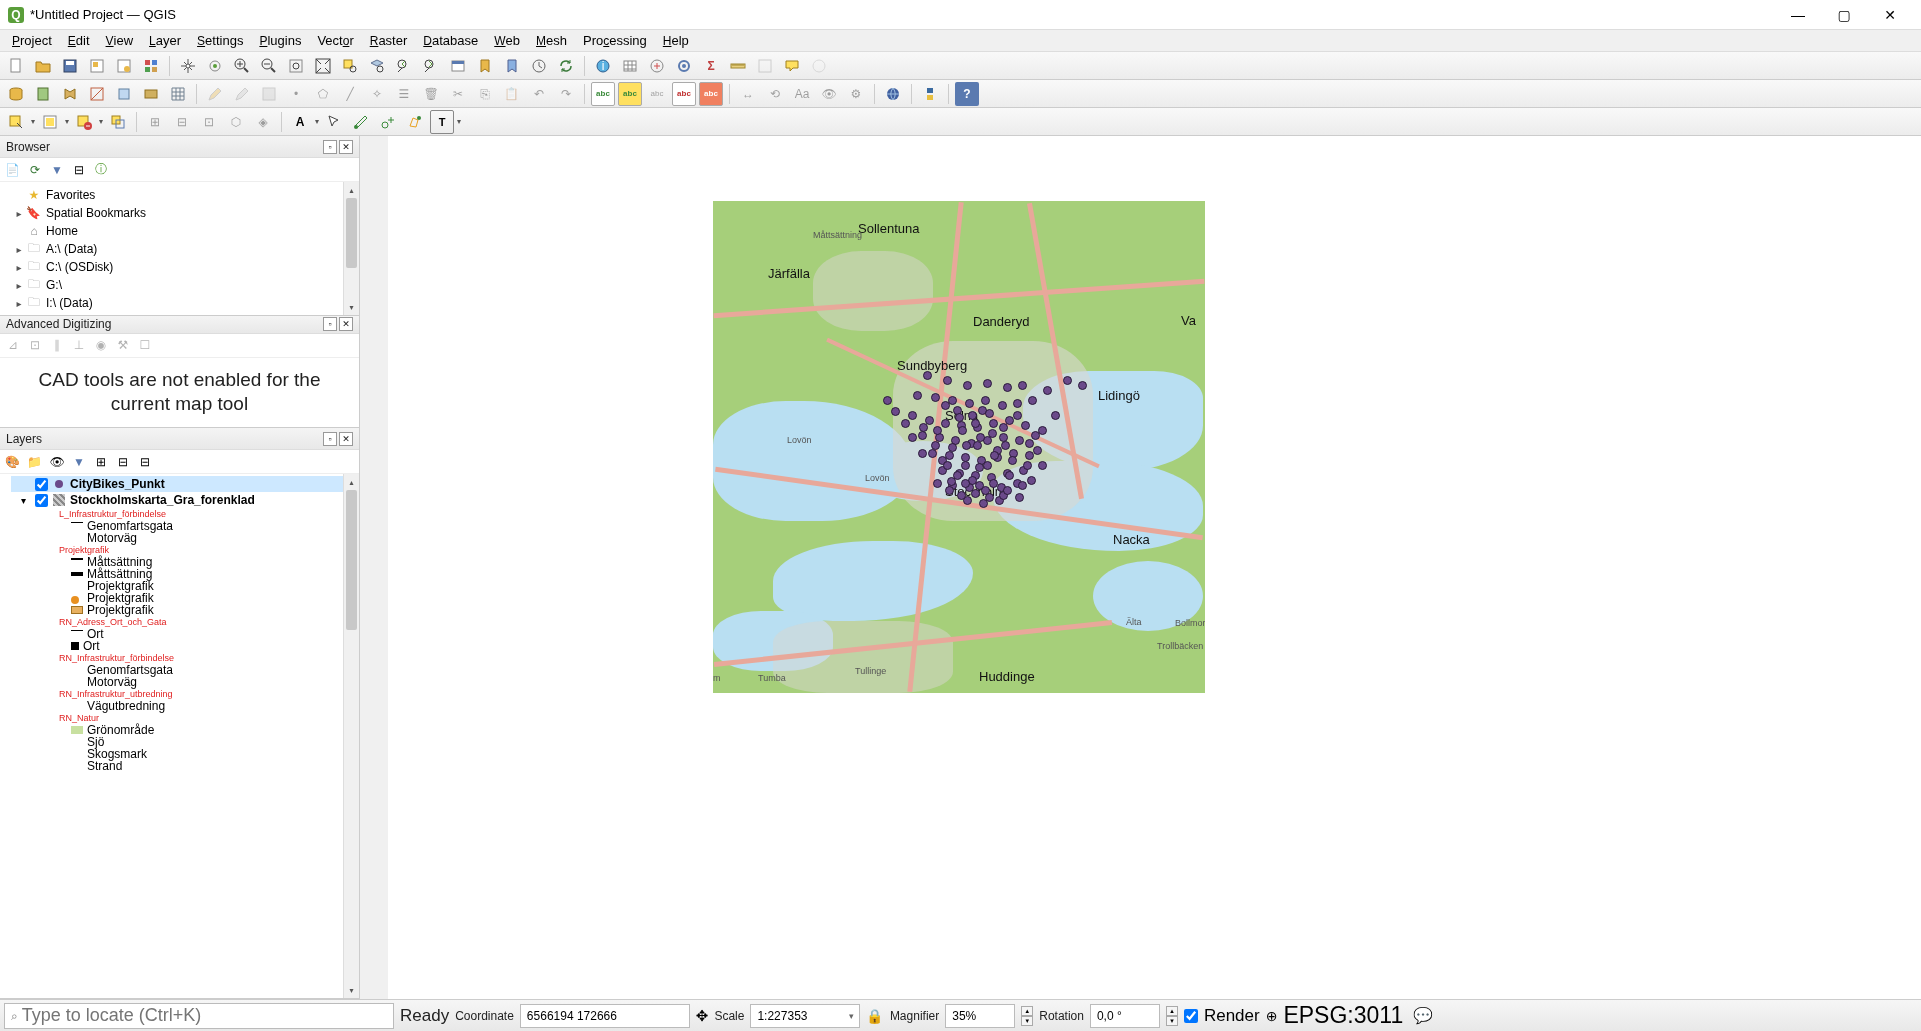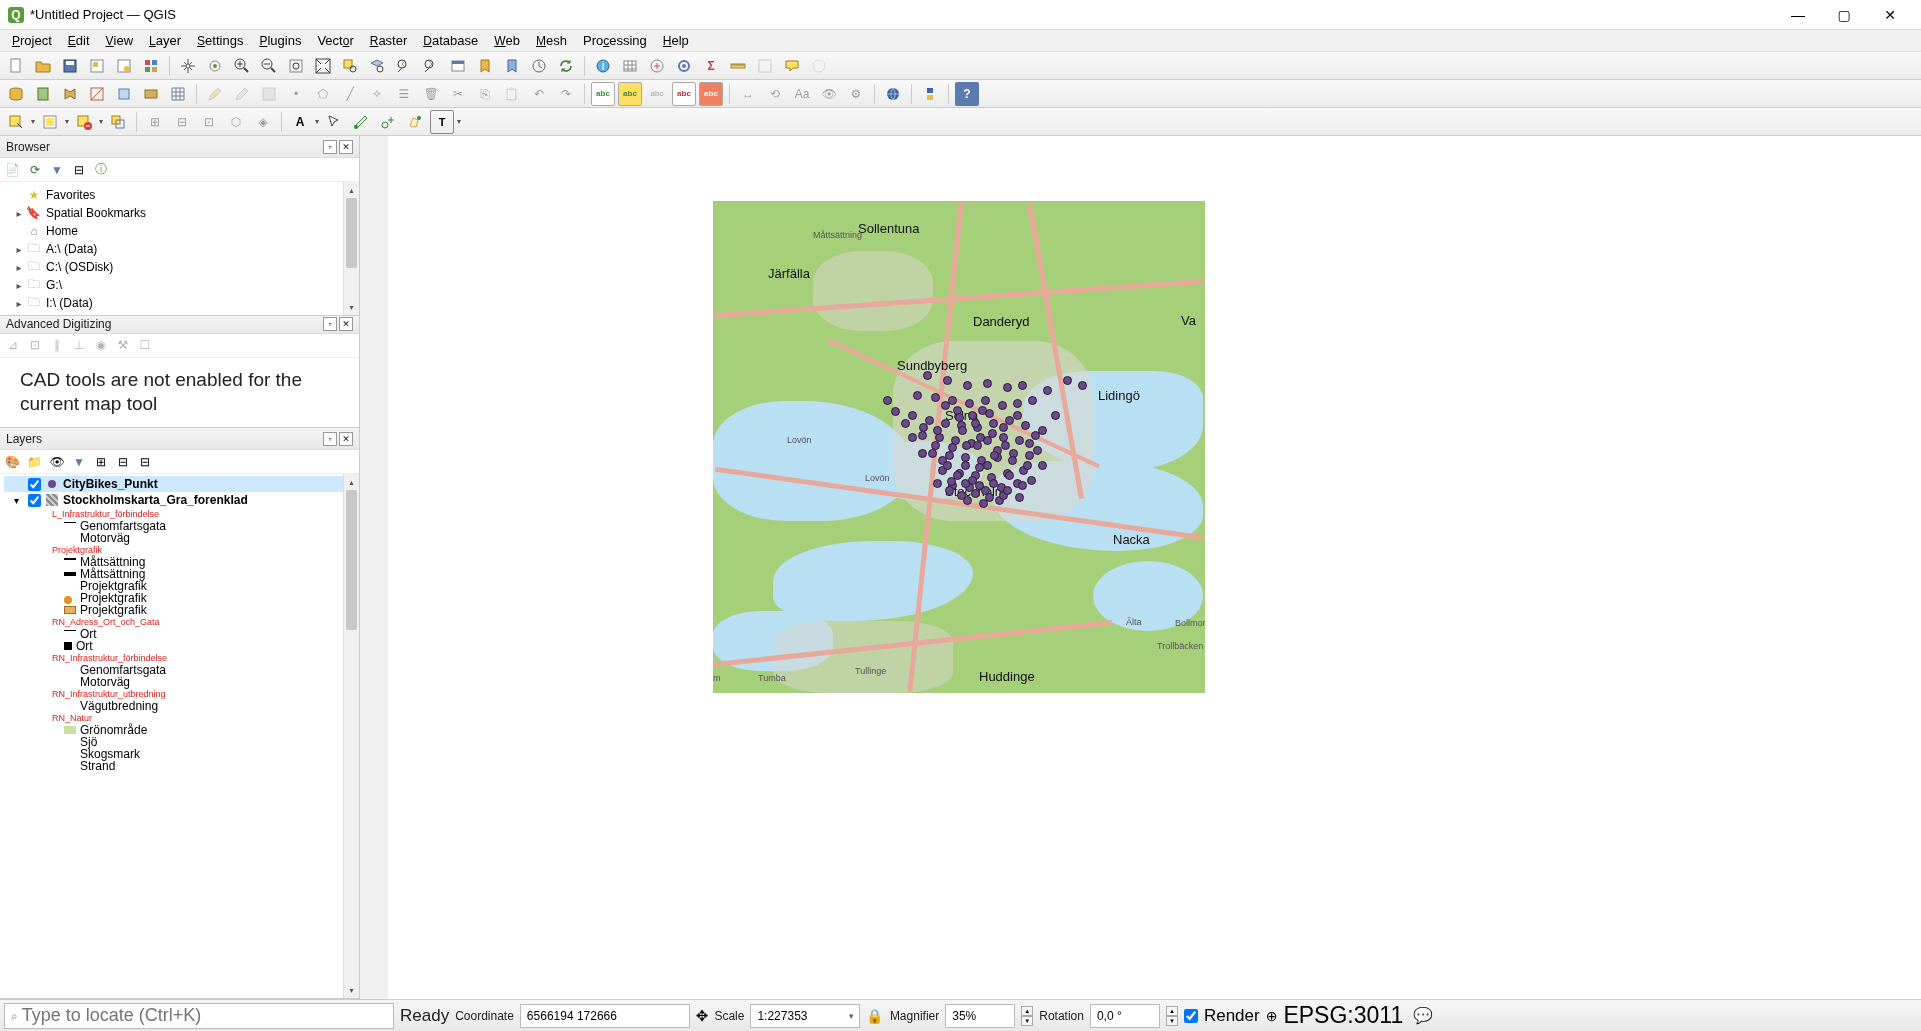--- a/index.html
+++ b/index.html
@@ -23,22 +23,22 @@
 .panel-hdr { height:22px; background:linear-gradient(#f4f4f4,#e8e8e8); display:flex; align-items:center; padding:0 6px; font-size:12px; color:#222; border-bottom:1px solid #ddd; }
 .panel-hdr .pctl { margin-left:auto; display:flex; gap:2px; }
 .panel-hdr .pctl span { width:14px; height:14px; border:1px solid #999; background:#fff; font-size:9px; display:flex; align-items:center; justify-content:center; }
 .panel-tb { height:24px; display:flex; align-items:center; padding:0 4px; gap:4px; border-bottom:1px solid #eee; }
 .panel-tb .ptbtn { width:18px; height:18px; display:inline-flex; align-items:center; justify-content:center; }
 .browser-tree { flex:1; overflow-y:auto; padding:4px 0; position:relative; }
 .tree-item { display:flex; align-items:center; padding:1px 4px 1px 14px; font-size:13px; }
 .tree-item .exp { width:10px; text-align:center; color:#555; font-size:10px; margin-right:2px; }
 .tree-item .ticon { width:16px; height:16px; margin-right:4px; display:inline-flex; align-items:center; justify-content:center; }
 .adv-body { flex:1; display:flex; flex-direction:column; }
-.adv-msg { flex:1; display:flex; align-items:center; justify-content:center; font-size:19px; color:#222; padding:10px 20px; line-height:1.3; }
-.layers-body { flex:1; overflow-y:auto; padding:2px 4px; position:relative; }
+.adv-msg { flex:1; display:flex; align-items:center; justify-content:center; text-align:center; font-size:19px; color:#222; padding:10px 20px; line-height:1.3; }
+.layers-body { flex:1; overflow-y:auto; padding:2px 11px; position:relative; }
 .layer-row { display:flex; align-items:center; padding:1px 4px 1px 10px; font-size:13px; gap:4px; }
 .layer-row.selected { background:#cde8ff; }
 .layer-row .chk { width:13px; height:13px; }
 .layer-row .lsym { width:14px; height:14px; display:inline-flex; align-items:center; justify-content:center; }
 .layer-row .lname { font-weight:bold; }
 .sublayer { display:flex; align-items:center; padding:0 4px 0 48px; font-size:9px; line-height:12px; gap:4px; }
 .sublayer.hdr { color:#e02020; font-size:9px; padding-left:48px;}
 .sublayer .ssym { width:12px; height:8px; display:inline-block; }
 .mapview { flex:1; background:#fff; position:relative; }
 .mapcanvas { position:absolute; left:325px; top:65px; width:492px; height:492px; background:#a6cf7a; overflow:hidden; }

